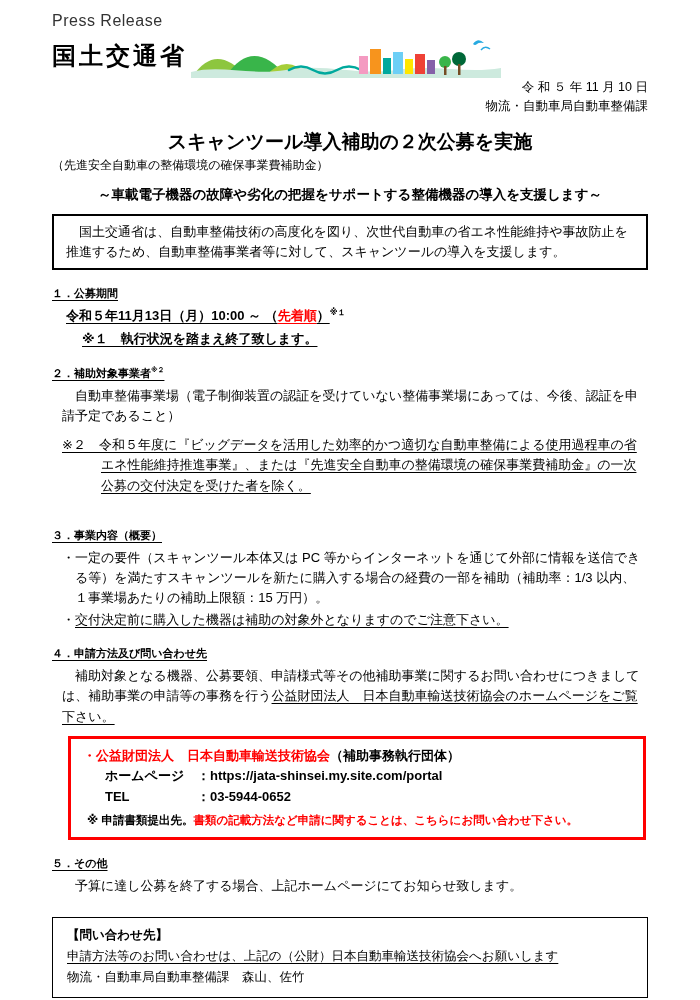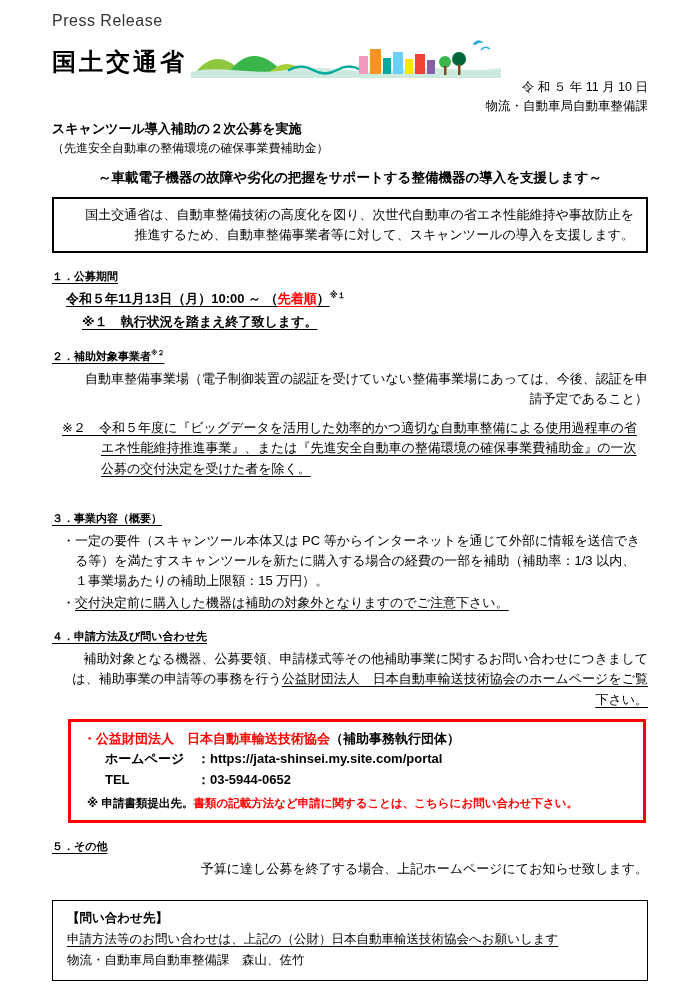--- a/index.html
+++ b/index.html
@@ -1,34 +1,34 @@
 <!DOCTYPE html>
 <html><head>
 <meta charset="utf-8">
 <style>
   * { box-sizing: border-box; }
   body { margin:0; background:#ffffff; font-family:"Liberation Sans","DejaVu Sans",sans-serif; color:#000; }
   .page { width:700px; min-height:1000px; padding:12px 52px 20px; background:#fff; }
 
   .pr-label { font-size:16px; color:#333; padding-right:12px; letter-spacing:.5px; }
 
-  .logo-row { display:flex; align-items:flex-end; gap:4px; margin-top:4px; }
+  .logo-row { display:flex; align-items:center; gap:4px; margin-top:4px; }
   .ministry-jp { font-size:24px; font-weight:bold; letter-spacing:3px; white-space:nowrap; }
   .cityscape { flex:0 0 auto; }
   .ministry-en { font-size:8.5px; color:#111; margin-top:2px; }
 
   .date-block { text-align:right; font-size:12.5px; line-height:1.55; margin-top:0; }
 
-  .title { font-size:13px; font-weight:bold; margin:3px 0 0; }
+  .title { text-align:center; font-size:19px; font-weight:bold; margin:12px 0 0; }
   .subtitle { text-align:left; font-size:12px; margin-top:2px; }
   .tagline { text-align:center; font-size:13.5px; font-weight:bold; margin-top:12px; }
 
   .lead-box { border:2px solid #000; margin-top:10px; padding:6px 12px; }
   .p0 { margin:0; font-size:13px; line-height:1.55; }
-  .ind1 { text-indent:1em;text-align:right; }
+  .ind1 { text-indent:1em; }
 
   section { margin-top:16px; }
   .mt-lg { margin-top:32px; }
   .sec-h { font-size:11px; font-weight:bold; text-decoration:underline; text-underline-offset:3px; }
   .sec-h sup { text-decoration:none; }
   .sec-body { margin-top:5px; padding-left:10px; font-size:13px; line-height:1.55; }
 
   .u { text-decoration:underline; text-underline-offset:3px; }
   .red { color:#ff0000; }
   .bold { font-weight:bold; }

